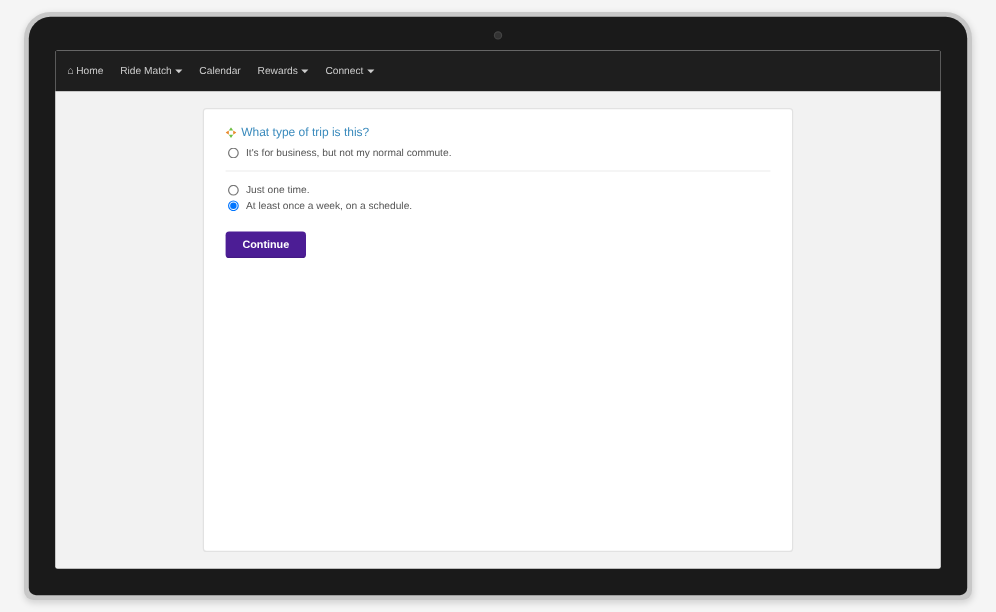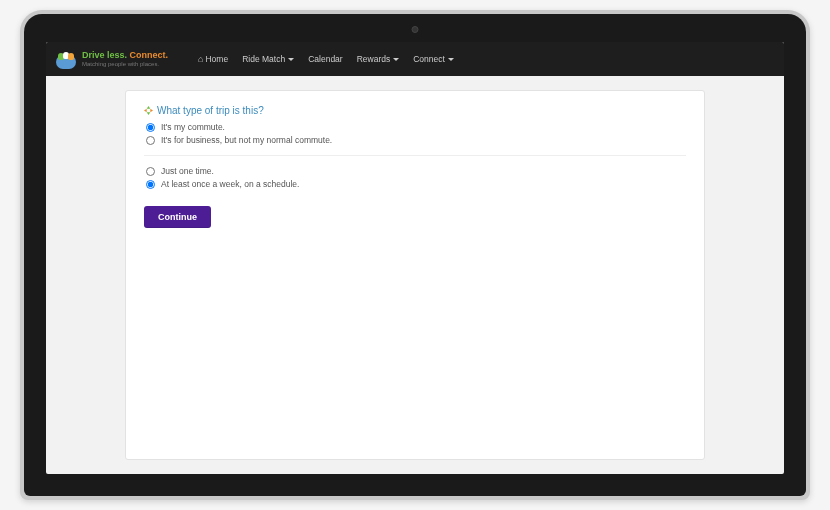--- a/index.html
+++ b/index.html
@@ -111,21 +111,21 @@
       border-right: 3px solid transparent;
       border-top: 3px solid #ccc;
       margin-left: 1px;
     }
     .home-icon-shape {
       display: inline-block;
       font-size: 9px;
       line-height: 1;
     }
     .content-card {
-      width: 580px;
+      width: 492px;
       margin: 14px auto 0 auto;
       background: #fff;
       border: 1px solid #e2e2e2;
       border-radius: 3px;
       padding: 14px 18px;
       min-height: 370px;
     }
     .q-header {
       color: #3b8bbd;
       font-size: 10px;
@@ -167,34 +167,20 @@
   </style>
 </head>
 <body>
 
 <div class="laptop-outer">
   <div class="laptop-bezel">
     <div class="camera"></div>
     <div class="screen">
 
       <div class="navbar">
-        <div class="logo-wrap">
-          <div class="logo-icon">
-            <div class="cloud"></div>
-            <div class="dot1"></div>
-              <div class="dot2"></div>
-              <div class="dot3"></div>
-          </div>
-          <div class="brand-text">
-            <div class="line1">
-              <span>Drive less.</span><span> Connect.</span>
-            </div>
-            <div class="line2">Matching people with places.</div>
-          </div>
-        </div>
         <div class="nav-items">
           <div class="nav-item">
             <span class="home-icon-shape">⌂</span>
             <span>Home</span>
           </div>
           <div class="nav-item">
             <span>Ride Match</span>
             <span class="caret-down"></span>
           </div>
           <div class="nav-item">
@@ -217,24 +203,20 @@
           <svg class="q-icon" viewBox="0 0 10 10">
             <polygon points="5,0 7,3 3,3" fill="#6fbf44"></polygon>
             <polygon points="5,10 7,7 3,7" fill="#6fbf44"></polygon>
             <polygon points="0,5 3,3 3,7" fill="#e98b2e"></polygon>
             <polygon points="10,5 7,3 7,7" fill="#e98b2e"></polygon>
           </svg>
           <span>What type of trip is this?</span>
         </div>
 
         <label class="radio-row">
-          <input type="radio" name="q1" checked="" style="">
-          <span>It's my commute.</span>
-        </label>
-        <label class="radio-row">
           <input type="radio" name="q1" style="">
           <span>It's for business, but not my normal commute.</span>
         </label>
 
         <div class="divider"></div>
 
 
         <label class="radio-row">
           <input type="radio" name="q2" style="">
           <span>Just one time.</span>

